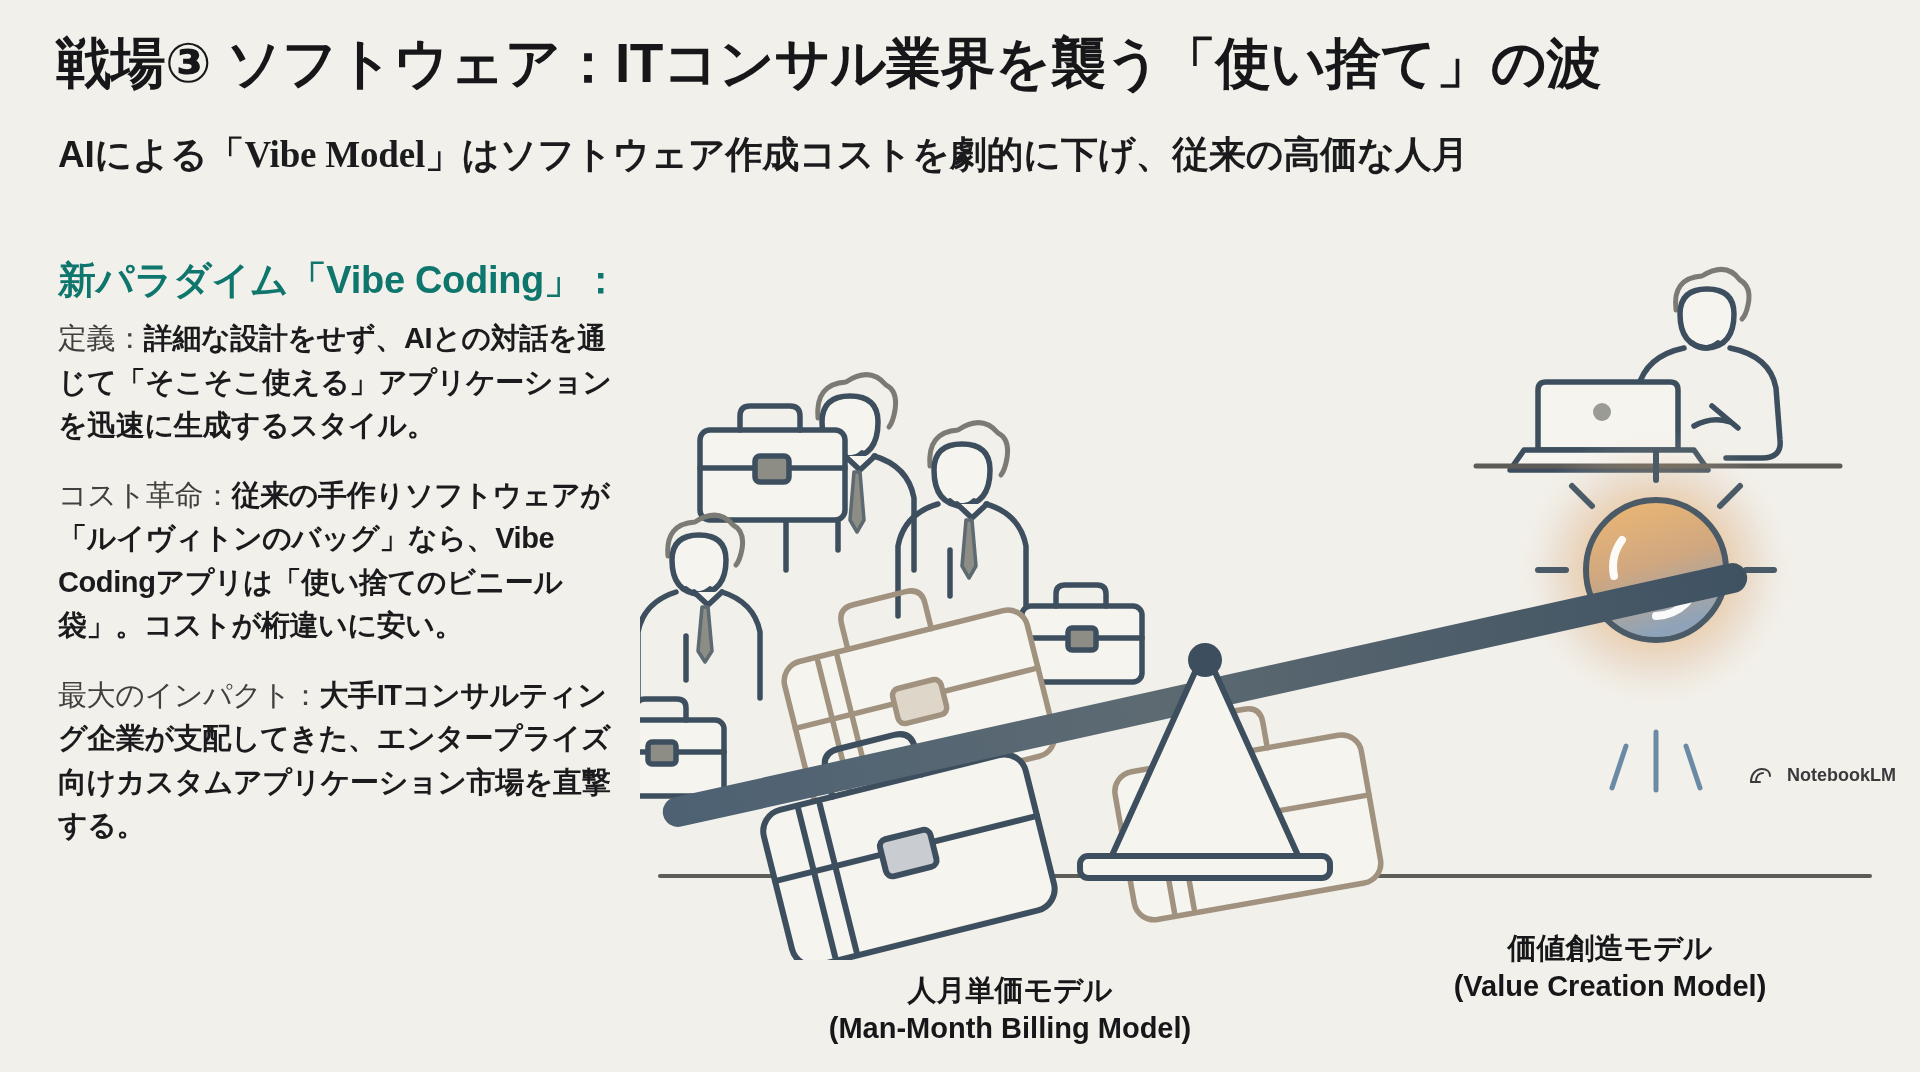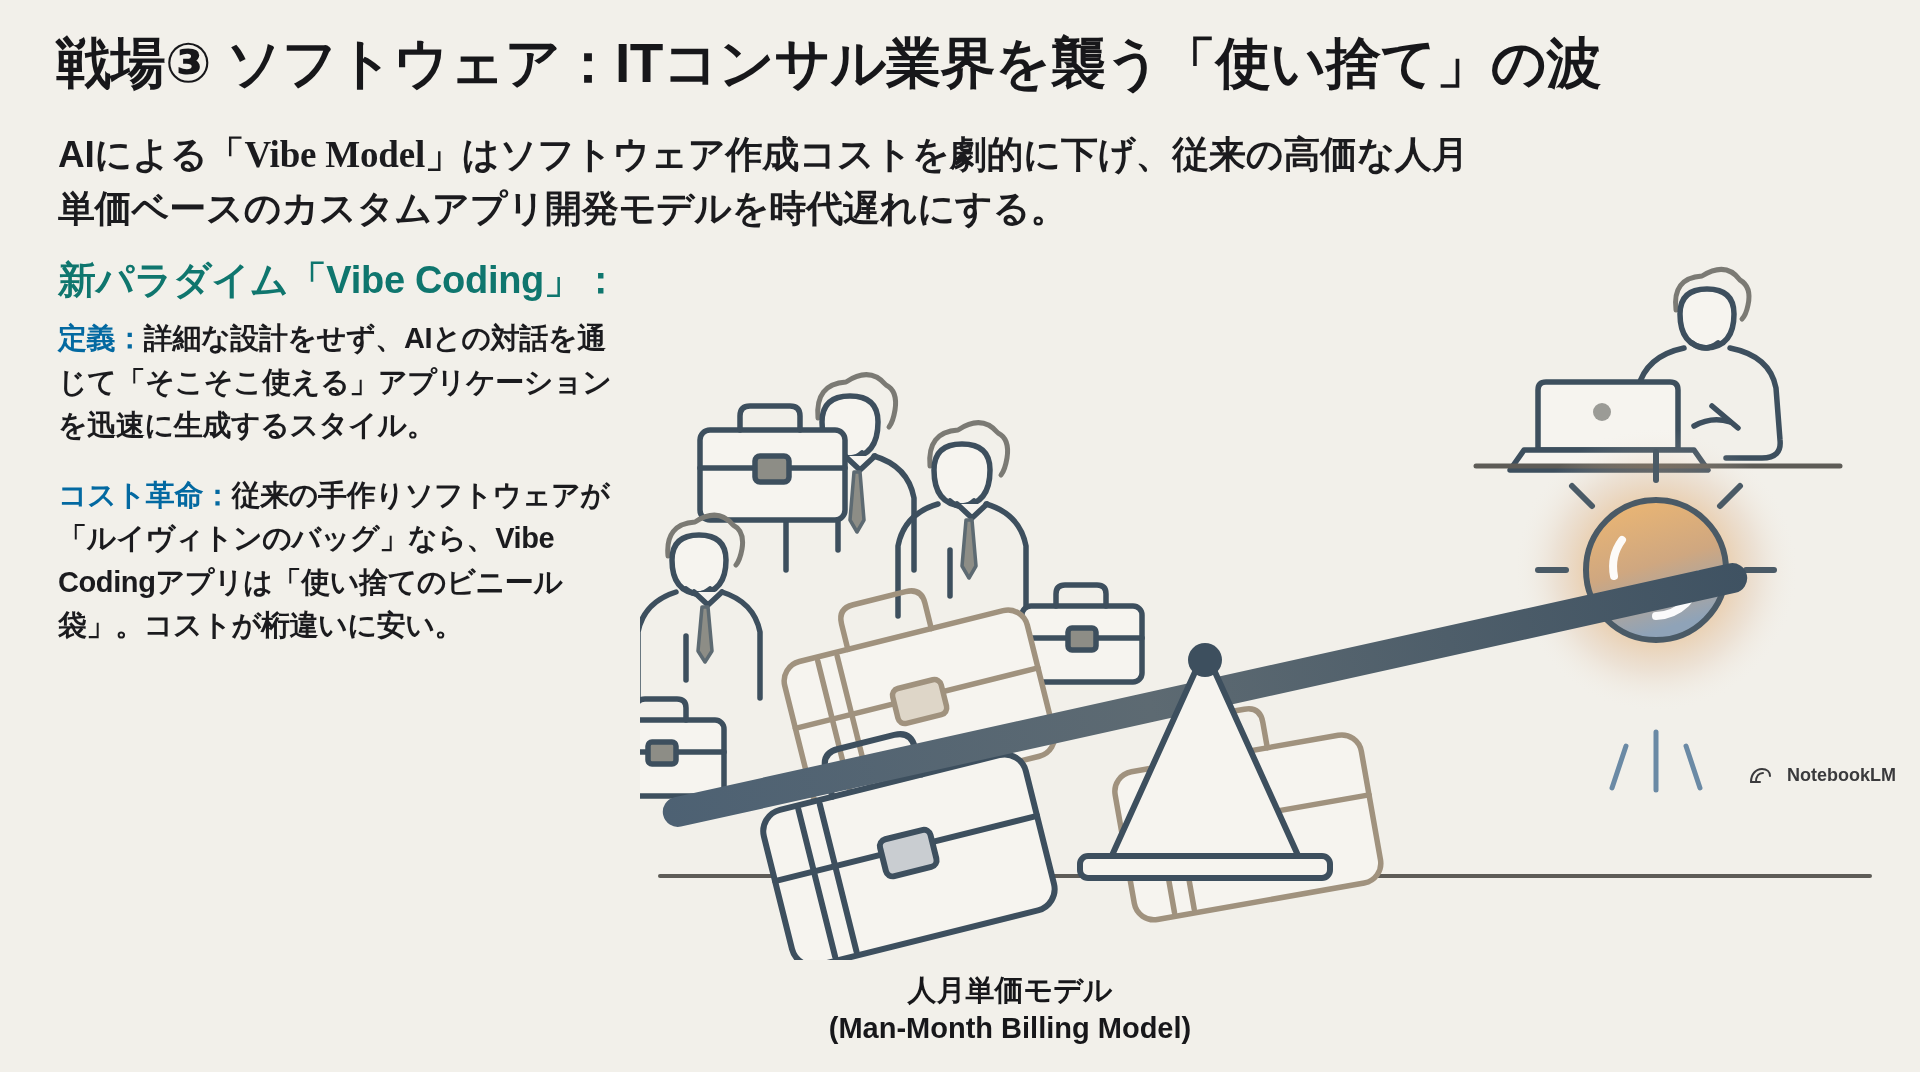--- a/index.html
+++ b/index.html
@@ -27,21 +27,21 @@
   
   .leftcol { position:absolute; left:58px; top:256px; width:570px; }
   .lead-head {
     font-size:38px; font-weight:bold; color:#0f766e;
     line-height:1.3; margin-bottom:12px; letter-spacing:-0.3px;
   }
   .para {
     font-size:29px; font-weight:600; color:#1b1b1e;
     line-height:1.50; margin-bottom:26px; letter-spacing:-0.4px;
   }
-  .lbl { color:#0369a1; font-weight:bold; }
+  .lbl { color:#404040; font-weight:normal; }
 
   
   #illus { position:absolute; left:640px; top:240px; width:1250px; height:720px; }
   #illus svg { width:100%; height:100%; display:block; }
 
   
   .caption {
     position:absolute; text-align:center; color:#17171a;
     font-size:29px; font-weight:bold; line-height:1.30;
   }
@@ -59,35 +59,37 @@
 </style>
 </head>
 <body>
 
 <div id="slide">
 
   <div class="title">戦場③ ソフトウェア：ITコンサル業界を襲う「使い捨て」の波</div>
 
   <div class="subtitle">
     <span>AIによる「</span><span class="serif-word">Vibe Model</span><span>」はソフトウェア作成コストを劇的に下げ、従来の高価な人月</span><br>
-    <span>単価ベースのカスタムアプリ開発モデルを時代遅れにする。</span>
   </div>
 
   <div class="leftcol">
 
     <div class="lead-head">新パラダイム「Vibe Coding」：</div>
 
     <div class="para">
       <span class="lbl">定義：</span><span>詳細な設計をせず、AIとの対話を通じて「そこそこ使える」アプリケーションを迅速に生成するスタイル。</span>
     </div>
 
     <div class="para">
       <span class="lbl">コスト革命：</span><span>従来の手作りソフトウェアが「ルイヴィトンのバッグ」なら、Vibe Codingアプリは「使い捨てのビニール袋」。コストが桁違いに安い。</span>
     </div>
 
+    <div class="para">
+      <span class="lbl">最大のインパクト：</span><span>大手ITコンサルティング企業が支配してきた、エンタープライズ向けカスタムアプリケーション市場を直撃する。</span>
+    </div>
   </div>
 
   <div id="illus">
     <svg viewBox="0 0 1250 720" xmlns="http://www.w3.org/2000/svg">
       <defs>
         <radialGradient id="glow" cx="50%" cy="50%" r="50%">
           <stop offset="0%" stop-color="#e9a85c" stop-opacity="0.95"></stop>
           <stop offset="42%" stop-color="#e3ab6a" stop-opacity="0.55"></stop>
           <stop offset="72%" stop-color="#d9b08c" stop-opacity="0.22"></stop>
           <stop offset="100%" stop-color="#f2f0ea" stop-opacity="0"></stop>
@@ -235,20 +237,24 @@
         <circle cx="565" cy="420" r="17" fill="#3d4f5e" stroke="none"></circle>
         <rect x="440" y="616" width="250" height="22" rx="8"></rect>
       </g>
     </svg>
   </div>
 
   <div class="caption" id="cap-left">
     <span>人月単価モデル</span>
     <span class="en">(Man-Month Billing Model)</span>
   </div>
+  <div class="caption" id="cap-right">
+    <span>価値創造モデル</span>
+    <span class="en">(Value Creation Model)</span>
+  </div>
 
   <div id="wm">
     <span>
       <svg width="22" height="18" viewBox="0 0 22 18">
         <path d="M2 15 C2 7 7 2 13 2 C18 2 21 5 21 9" fill="none" stroke="#2b2b2e" stroke-width="2" stroke-linecap="round"></path>
         <path d="M7 15 C7 9 10 6 14 6" fill="none" stroke="#2b2b2e" stroke-width="2" stroke-linecap="round"></path>
         <path d="M2 15 L11 15" fill="none" stroke="#2b2b2e" stroke-width="2" stroke-linecap="round"></path>
       </svg>
     </span>
     <span>NotebookLM</span>

